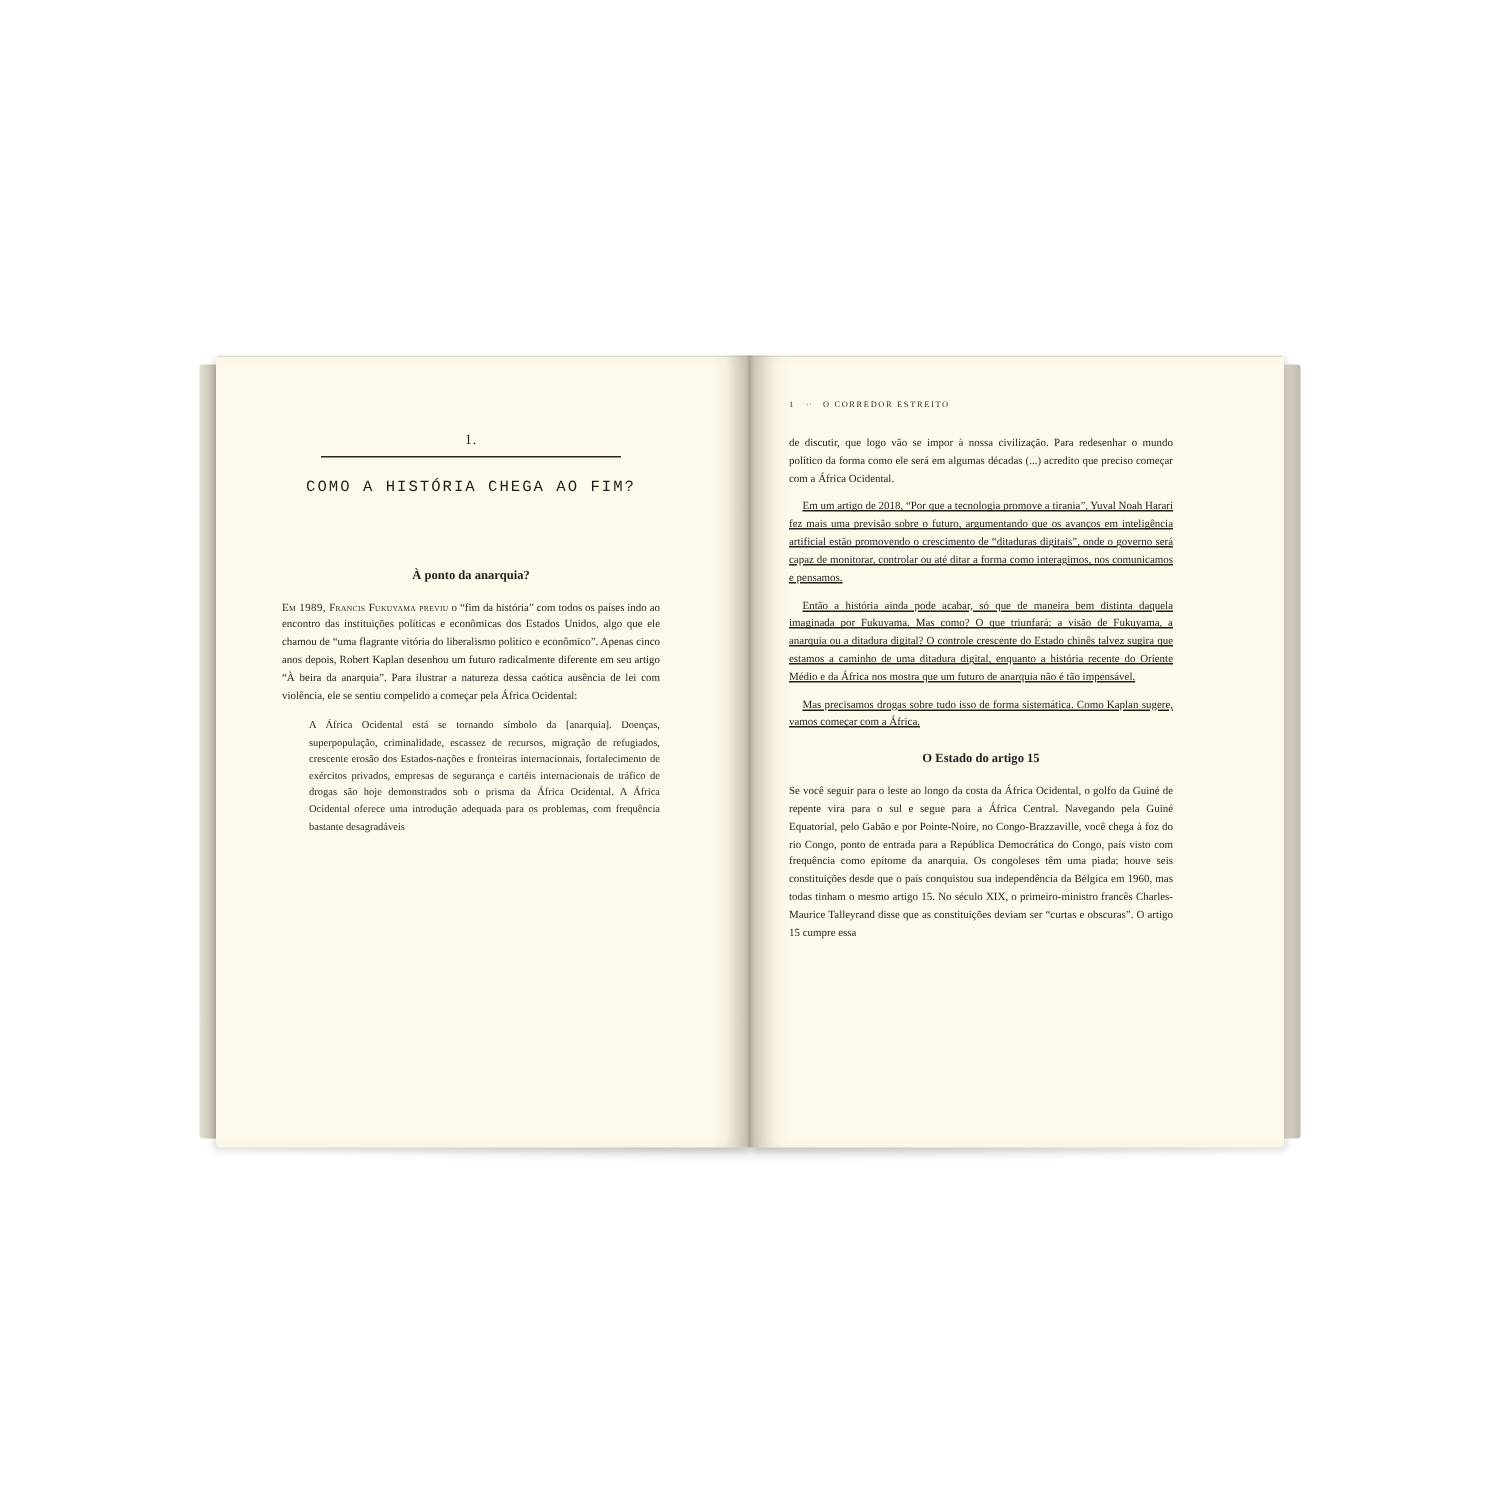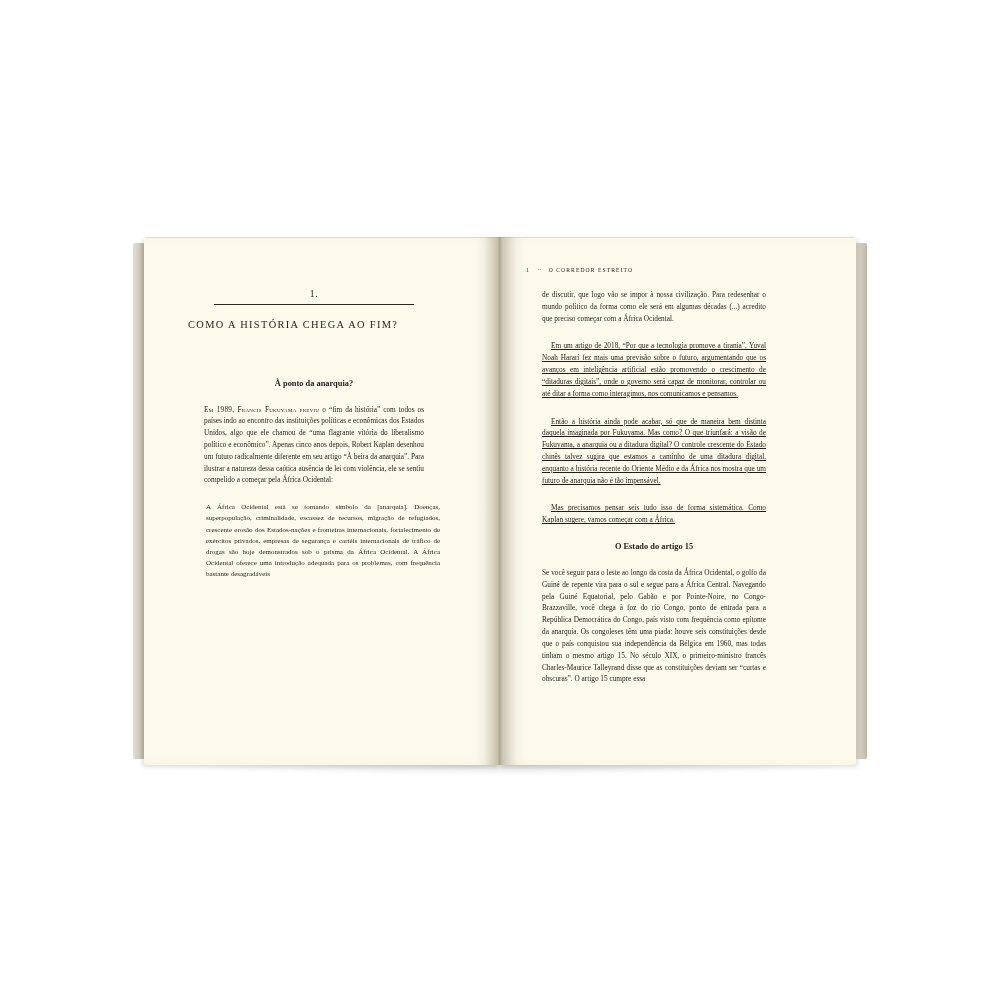--- a/index.html
+++ b/index.html
@@ -104,38 +104,39 @@
     letter-spacing: .6px;
     margin: 0 0 5px 0;
   }
   .chap-rule {
     width: 200px;
     height: 1px;
     background: #2a241d;
     margin: 0 auto 13px auto;
   }
   .chap-title {
-    text-align: left;
+    text-align: center;
     font-size: 10.4px;
     letter-spacing: 1.35px;
     text-transform: uppercase;
     margin: 0 0 46px 0;
     line-height: 1.4;
+    font-family: Liberation Mono, monospace;
   }
 
   .sec-title {
     text-align: center;
     font-weight: bold;
     font-size: 8.4px;
     margin: 0 0 11px 0;
   }
   .sec-title.mt { margin-top: 14px; font-family: Liberation Serif, serif; }
 
   p.body {
-    margin: 16px;
+    margin: 0;
     font-size: 7.3px;
     line-height: 1.62;
     text-align: justify;
   }
   p.body.indent { text-indent: 9px; text-decoration: underline; }
   p.body + p.body { margin-top: 0; }
 
   .smallcaps {
     font-variant: small-caps;
     letter-spacing: .25px;
@@ -202,21 +203,21 @@
 
         <div class="running-head">
           <span>1</span>
           <span class="sep">··</span>
           <span>O CORREDOR ESTREITO</span>
         </div>
 
         <p class="body">de discutir, que logo vão se impor à nossa civilização. Para redesenhar o mundo político da forma como ele será em algumas décadas (...) acredito que preciso começar com a África Ocidental.</p>
         <p class="body indent" style="margin-top:7px">Em um artigo de 2018, “Por que a tecnologia promove a tirania”, Yuval Noah Harari fez mais uma previsão sobre o futuro, argumentando que os avanços em inteligência artificial estão promovendo o crescimento de “ditaduras digitais”, onde o governo será capaz de monitorar, controlar ou até ditar a forma como interagimos, nos comunicamos e pensamos.</p>
         <p class="body indent" style="margin-top:7px">Então a história ainda pode acabar, só que de maneira bem distinta daquela imaginada por Fukuyama. Mas como? O que triunfará: a visão de Fukuyama, a anarquia ou a ditadura digital? O controle crescente do Estado chinês talvez sugira que estamos a caminho de uma ditadura digital, enquanto a história recente do Oriente Médio e da África nos mostra que um futuro de anarquia não é tão impensável.</p>
-        <p class="body indent" style="margin-top:7px">Mas precisamos pensar seis tudo isso de forma sistemática. Como Kaplan sugere, vamos começar com a África.</p>
+        <p class="body indent" style="margin-top:7px">Mas precisamos drogas sobre tudo isso de forma sistemática. Como Kaplan sugere, vamos começar com a África.</p>
 
         <div class="sec-title mt">O Estado do artigo 15</div>
 
         <p class="body">Se você seguir para o leste ao longo da costa da África Ocidental, o golfo da Guiné de repente vira para o sul e segue para a África Central. Navegando pela Guiné Equatorial, pelo Gabão e por Pointe-Noire, no Congo-Brazzaville, você chega à foz do rio Congo, ponto de entrada para a República Democrática do Congo, país visto com frequência como epítome da anarquia. Os congoleses têm uma piada: houve seis constituições desde que o país conquistou sua independência da Bélgica em 1960, mas todas tinham o mesmo artigo 15. No século XIX, o primeiro-ministro francês Charles-Maurice Talleyrand disse que as constituições deviam ser “curtas e obscuras”. O artigo 15 cumpre essa</p>
       </div>
       <div class="curl r"></div>
     </div>
 
     <div class="gutter"></div>
   </div>

